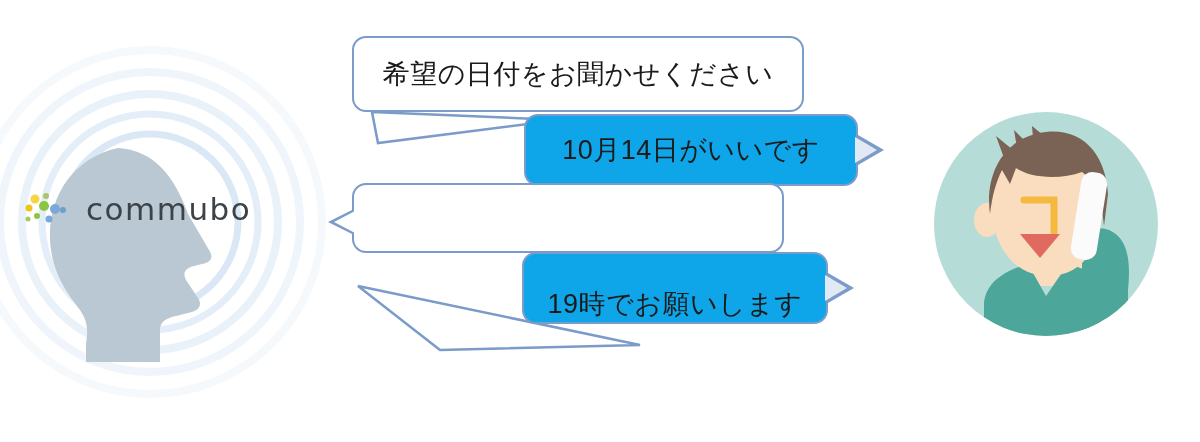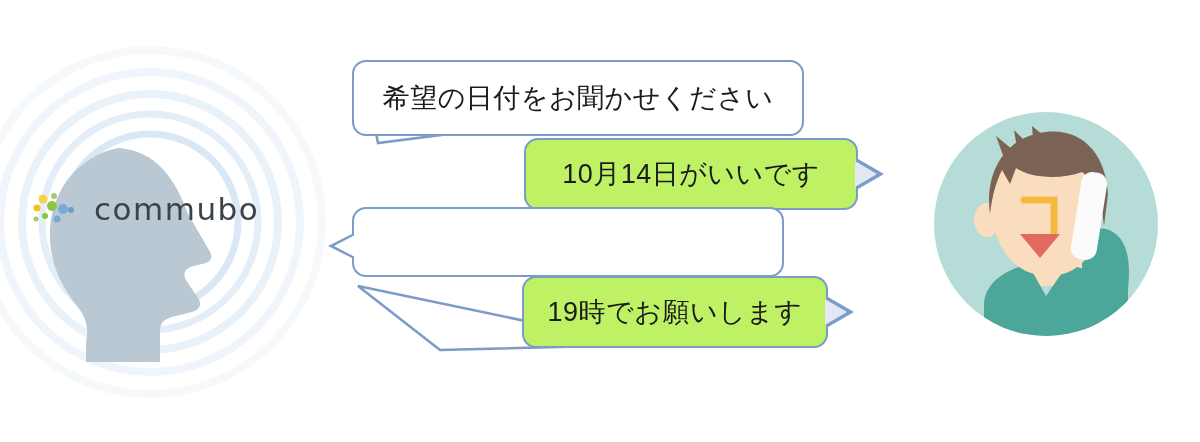--- a/index.html
+++ b/index.html
@@ -23,21 +23,21 @@
     position: absolute;
     left: 0;
     top: 0;
     width: 330px;
     height: 442px;
   }
   .bot-zone svg { display: block; }
 
   .logo-wrap {
     position: absolute;
-    left: 30px;
+    left: 22px;
     top: 186px;
     width: 240px;
     height: 46px;
     display: flex;
     align-items: center;
     gap: 8px;
   }
   .logo-dots { width: 56px; height: 42px; flex: 0 0 auto; }
   .logo-text {
     font-family: "DejaVu Sans", sans-serif;
@@ -65,24 +65,23 @@
     border: 2.5px solid #7b9bc9;
     border-radius: 14px;
     display: flex;
     align-items: center;
     justify-content: center;
     color: #1b1b1b;
     font-size: 27px;
     letter-spacing: 0.5px;
     white-space: nowrap;
     z-index: 5;
-    margin-top: 24px;
   }
   .bubble.bot  { background: #ffffff; }
-  .bubble.user { background: #bef264; }
+  .bubble.user { background: #0ea5e9; }
 
   
   .tail-r-out, .tail-r-in {
     position: absolute;
     width: 0; height: 0;
     border-top: 15px solid transparent;
     border-bottom: 15px solid transparent;
   }
   .tail-r-out {
     right: -28px; top: 50%; margin-top: -15px;
@@ -187,21 +186,21 @@
     <span>10月14日がいいです</span>
     <i class="tail-r-out"></i>
     <i class="tail-r-in"></i>
   </div>
 
   <div class="bubble bot" style="left:352px; top:183px; width:432px; height:70px;">
     <i class="tail-l-out"></i>
     <i class="tail-l-in"></i>
   </div>
 
-  <div class="bubble user" style="left:522px; top:252px; width:306px; height:72px;">
+  <div class="bubble user" style="left:522px; top:252px; width:306px; height:72px;align-items:flex-end;">
     <span>19時でお願いします</span>
     <i class="tail-r-out"></i>
     <i class="tail-r-in"></i>
   </div>
 
 
   <div class="avatar-zone">
     <svg width="228" height="228" viewBox="0 0 228 228" xmlns="http://www.w3.org/2000/svg" aria-hidden="true">
       <defs>
         <clipPath id="avatarClip">

